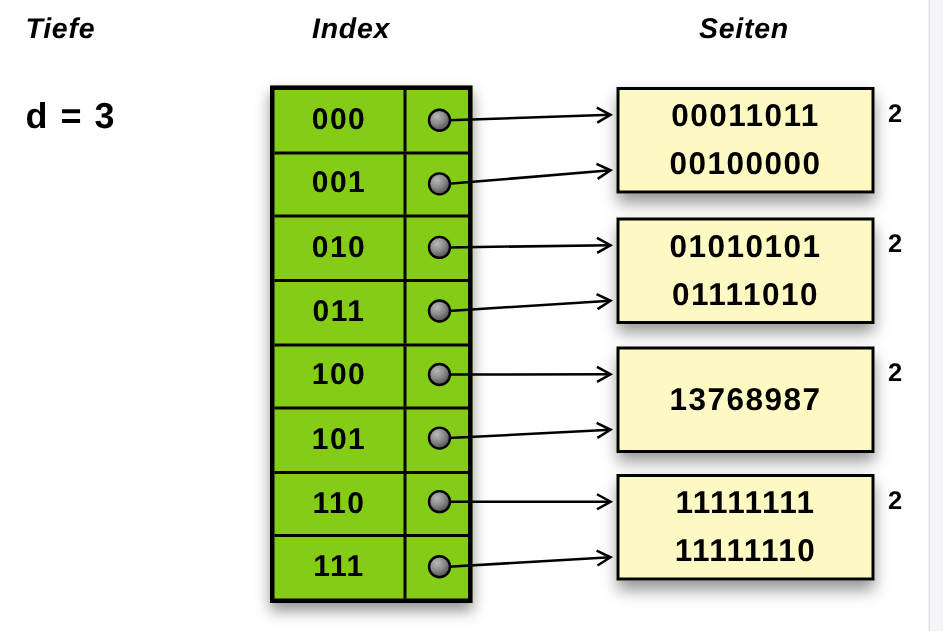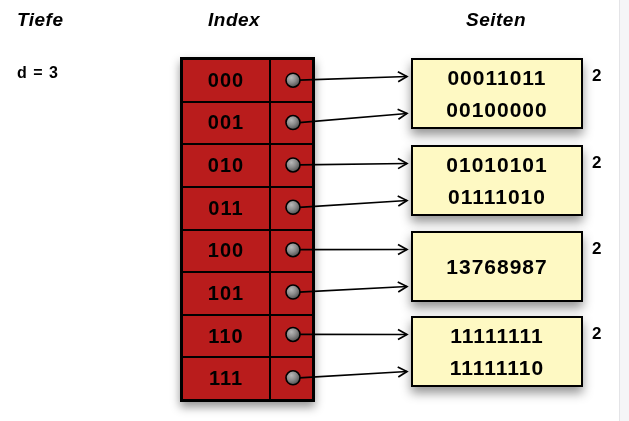--- a/index.html
+++ b/index.html
@@ -8,26 +8,26 @@
     background:#ffffff; font-family:"Liberation Sans", sans-serif; color:#000;
   }
   .hdr {
     position:absolute; font-style:italic; font-size:19px; font-weight:600;
     letter-spacing:0.5px; white-space:nowrap;
   }
   .hdr-tiefe  { left:17px;  top:9px; }
   .hdr-index  { left:208px; top:9px; }
   .hdr-seiten { left:466px; top:9px; }
   .depth-value {
-    position:absolute; left:17px; top:64px; font-size:16px; font-weight:600;
+    position:absolute; left:17px; top:64px; font-size:24px; font-weight:600;
     letter-spacing:1px; white-space:nowrap;
   }
   .index-table {
     position:absolute; left:180px; top:57px; width:135px; height:345px;
-    box-sizing:border-box; border:3px solid #000; background:#b91c1c;
+    box-sizing:border-box; border:3px solid #000; background:#84cc16;
     display:flex; flex-direction:column;
     box-shadow:0 5px 9px rgba(0,0,0,0.42);
   }
   .index-row { flex:1; display:flex; box-sizing:border-box; border-bottom:2px solid #000; }
   .index-row:last-child { border-bottom:none; }
   .bits-cell {
     width:88px; box-sizing:border-box; border-right:2px solid #000;
     display:flex; align-items:center; justify-content:center;
     font-size:20px; font-weight:600; letter-spacing:1px;
   }

